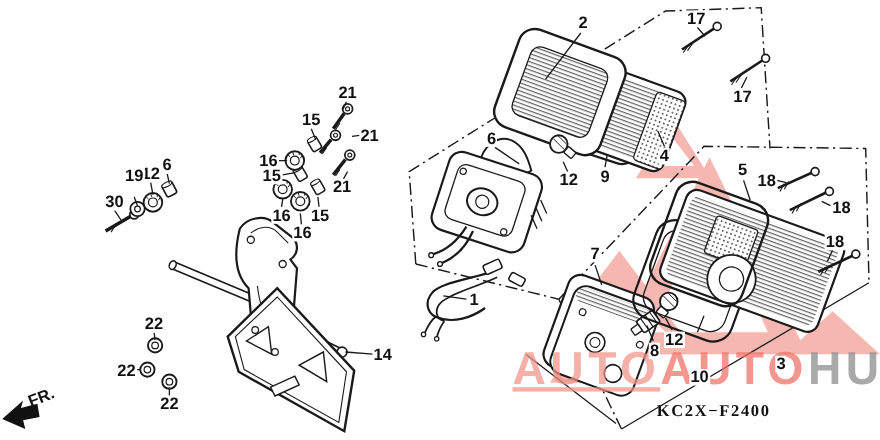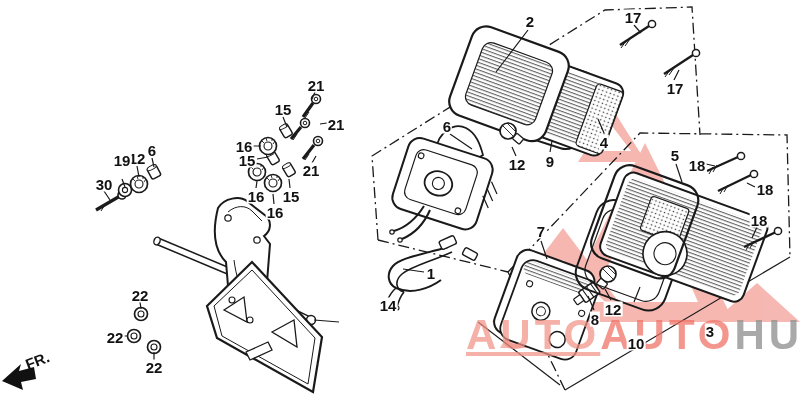--- a/index.html
+++ b/index.html
@@ -262,37 +262,38 @@
     <g>
       <path fill="#111" d="M2,381 L21,364 L19,371 L34,367 L36,379 L21,382 L23,390 Z"></path>
       <text x="28" y="370" transform="rotate(-21 28 370)" font-family="Liberation Sans, sans-serif" font-size="15" font-weight="bold" fill="#111">FR.</text>
     </g>
   </svg>
 
   <div class="wm-text">
     <span style="color: rgba(241, 146, 134, 0.85); text-decoration: underline;">AUTO</span><span style="color: rgba(238, 112, 99, 0.85);">AUTO</span><span style="color: rgba(148, 148, 148, 0.95);">HUB</span>
   </div>
 
+  <div class="part-code">KC2X−F2400</div>
 
   <div>
       <span class="callout" style="left: 431px; top: 273px;">1</span>
       <span class="callout" style="left: 530px; top: 21px;">2</span>
       <span class="callout" style="left: 710px; top: 331px;">3</span>
       <span class="callout" style="left: 604px; top: 142px;">4</span>
       <span class="callout" style="left: 675px; top: 155px;">5</span>
       <span class="callout" style="left: 447px; top: 126px;">6</span>
       <span class="callout" style="left: 541px; top: 231px;">7</span>
       <span class="callout" style="left: 595px; top: 319px;">8</span>
       <span class="callout" style="left: 550px; top: 161px;">9</span>
       <span class="callout" style="left: 636px; top: 311px; margin-top: 32px;">10</span>
       <span class="callout" style="left: 137px; top: 158px;">12</span>
       <span class="callout" style="left: 517px; top: 164px;">12</span>
       <span class="callout" style="left: 613px; top: 309px;">12</span>
       <span class="callout" style="left: 152px; top: 150px;">6</span>
-      <span class="callout" style="left: 348px; top: 305px; margin-left: 40px;">14</span>
+      <span class="callout" style="left: 348px; top: 323px;">14</span>
       <span class="callout" style="left: 283px; top: 109px;">15</span>
       <span class="callout" style="left: 247px; top: 160px;">15</span>
       <span class="callout" style="left: 291px; top: 196px;">15</span>
       <span class="callout" style="left: 244px; top: 146px;">16</span>
       <span class="callout" style="left: 256px; top: 196px;">16</span>
       <span class="callout" style="left: 275px; top: 212px;">16</span>
       <span class="callout" style="left: 633px; top: 17px;">17</span>
       <span class="callout" style="left: 675px; top: 88px;">17</span>
       <span class="callout" style="left: 697px; top: 165px;">18</span>
       <span class="callout" style="left: 765px; top: 189px;">18</span>

